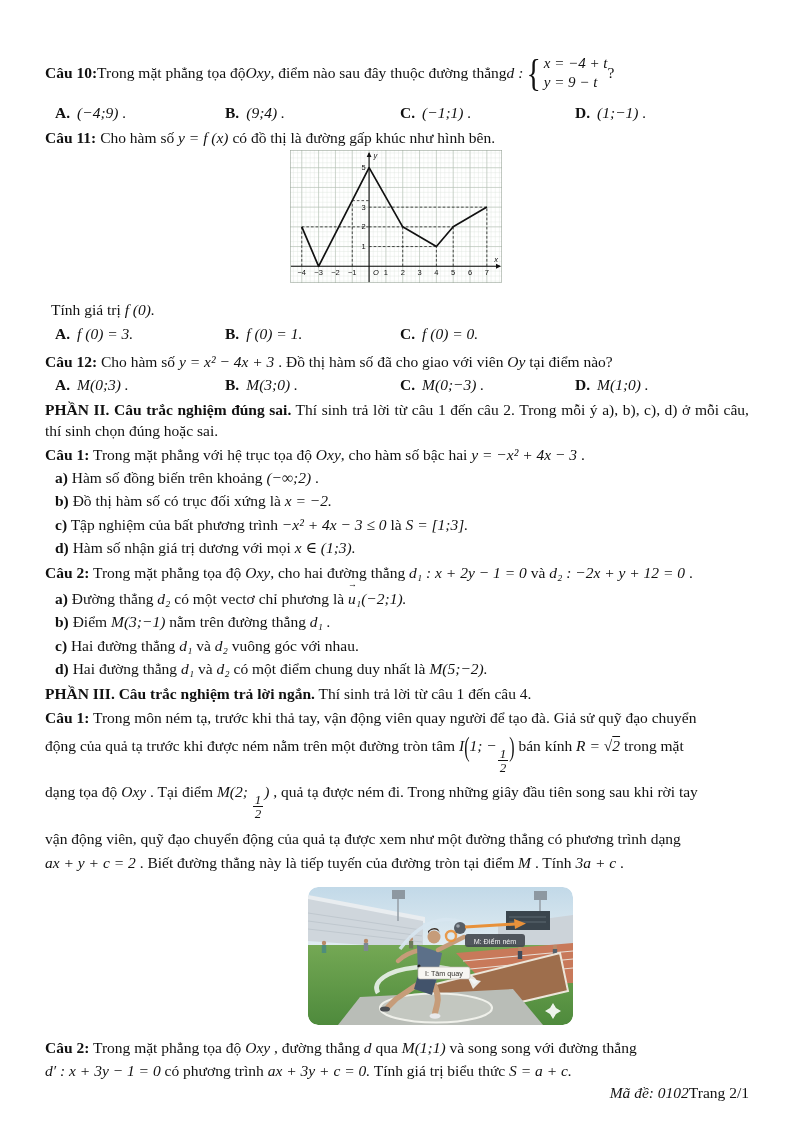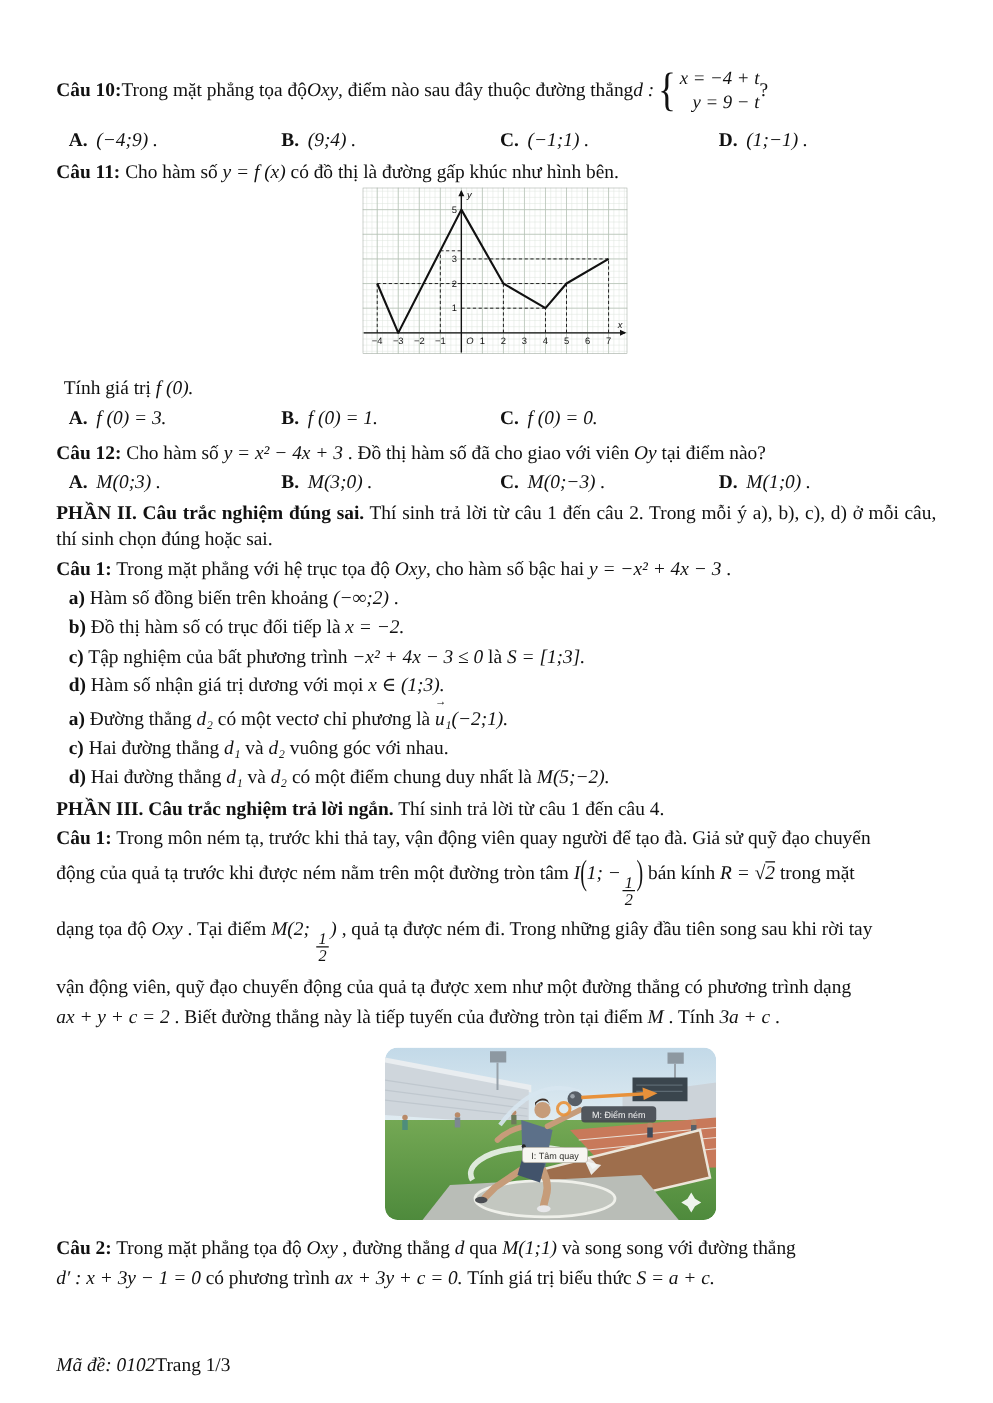--- a/index.html
+++ b/index.html
@@ -13,33 +13,33 @@
   .m{font-style:italic;}
   .qline{margin:2px 0;line-height:1.38;}
   .just{text-align:justify;margin:2px 0;line-height:1.38;}
   .sub{padding-left:10px;}
   .opts{display:grid;grid-template-columns:170px 175px 175px 1fr;padding-left:10px;margin:3px 0;line-height:1.35;}
   .opt .letter{font-weight:bold;margin-right:7px;}
   
   .q10row{display:flex;align-items:center;min-height:54px;line-height:1.3;flex-wrap:wrap;}
   .sys{display:inline-flex;align-items:center;vertical-align:middle;margin-left:3px;}
   .sys .brace{font-size:30px;line-height:1;transform:scaleY(1.25);margin-right:3px;font-weight:400;}
-  .sys .rows{display:flex;flex-direction:column;font-style:italic;line-height:1.25;font-size:15px;text-align:right;}
+  .sys .rows{display:flex;flex-direction:column;font-style:italic;line-height:1.25;font-size:15px;}
   
   .frac{display:inline-flex;flex-direction:column;align-items:center;vertical-align:-0.5em;line-height:1.02;font-size:13px;font-style:italic;margin:0 1px;}
   .frac .den{border-top:1px solid #111;padding:0 2px;}
   .bp{display:inline-block;transform:scaleY(1.75);vertical-align:-1px;font-size:16px;font-style:normal;}
   .sqrtline{text-decoration:overline;}
   .vec{position:relative;font-style:italic;display:inline-block;}
   .vec::before{content:"\2192";position:absolute;left:0px;top:-10px;font-size:9px;font-style:normal;}
   .tall{line-height:32px;}
   .graphwrap{margin:2px 0 0 245px;}
   .photowrap{margin:14px 0 0 263px;}
   .photowrap svg{display:block;border-radius:10px;}
-  .footer{position:absolute;top:1084px;left:45px;right:45px;display:flex;justify-content:flex-start;}
+  .footer{position:absolute;top:1084px;left:45px;right:45px;display:flex;justify-content:flex-end;}
   .footer .left{font-style:italic;}
   svg text{font-family:"Liberation Sans","DejaVu Sans",sans-serif;}
 </style>
 </head>
 <body>
 
 <div class="content">
 
   <div class="q10row">
     <span class="b">Câu 10:</span>
@@ -222,25 +222,29 @@
   </div>
 
   <p class="just">
     <span class="b">PHẦN II. Câu trắc nghiệm đúng sai.</span><span> Thí sinh trả lời từ câu 1 đến câu 2. Trong mỗi ý a), b), c), d) ở mỗi câu, thí sinh chọn đúng hoặc sai.</span>
   </p>
 
   <div class="qline">
     <span class="b">Câu 1:</span><span> Trong mặt phẳng với hệ trục tọa độ </span><span class="m">Oxy</span><span>, cho hàm số bậc hai </span><span class="m">y = −x² + 4x − 3</span><span> .</span>
   </div>
   <div class="qline sub"><span class="b">a)</span><span> Hàm số đồng biến trên khoảng </span><span class="m">(−∞;2)</span><span> .</span></div>
-  <div class="qline sub"><span class="b">b)</span><span> Đồ thị hàm số có trục đối tiếp là </span><span class="m">x = −2.</span></div>
+  <div class="qline sub"><span class="b">b)</span><span> Đồ thị hàm số có trục đối xứng là </span><span class="m">x = −2.</span></div>
   <div class="qline sub"><span class="b">c)</span><span> Tập nghiệm của bất phương trình </span><span class="m">−x² + 4x − 3 ≤ 0</span><span> là </span><span class="m">S = [1;3].</span></div>
   <div class="qline sub"><span class="b">d)</span><span> Hàm số nhận giá trị dương với mọi </span><span class="m">x ∈ (1;3).</span></div>
 
+  <div class="qline" style="margin-top:3px;">
+    <span class="b">Câu 2:</span><span> Trong mặt phẳng tọa độ </span><span class="m">Oxy</span><span>, cho hai đường thẳng </span><span class="m">d₁ : x + 2y − 1 = 0</span><span> và </span><span class="m">d₂ : −2x + y + 12 = 0</span><span> .</span>
+  </div>
   <div class="qline sub" style="margin-top:5px;"><span class="b">a)</span><span> Đường thẳng </span><span class="m">d₂</span><span> có một vectơ chỉ phương là </span><span class="vec">u₁</span><span class="m">(−2;1).</span></div>
+  <div class="qline sub"><span class="b">b)</span><span> Điểm </span><span class="m">M(3;−1)</span><span> nằm trên đường thẳng </span><span class="m">d₁ .</span></div>
   <div class="qline sub"><span class="b">c)</span><span> Hai đường thẳng </span><span class="m">d₁</span><span> và </span><span class="m">d₂</span><span> vuông góc với nhau.</span></div>
   <div class="qline sub"><span class="b">d)</span><span> Hai đường thẳng </span><span class="m">d₁</span><span> và </span><span class="m">d₂</span><span> có một điểm chung duy nhất là </span><span class="m">M(5;−2).</span></div>
 
   <p class="just" style="margin-top:4px;">
     <span class="b">PHẦN III. Câu trắc nghiệm trả lời ngắn.</span><span> Thí sinh trả lời từ câu 1 đến câu 4.</span>
   </p>
 
   <div>
     <div class="qline"><span class="b">Câu 1:</span><span> Trong môn ném tạ, trước khi thả tay, vận động viên quay người để tạo đà. Giả sử quỹ đạo chuyển</span></div>
     <div class="qline tall"><span>động của quả tạ trước khi được ném nằm trên một đường tròn tâm </span><span class="m">I</span><span class="bp">(</span><span class="m">1; −</span><span class="frac">
@@ -355,14 +359,14 @@
 
   <div style="margin-top:12px;">
     <div class="qline"><span class="b">Câu 2:</span><span> Trong mặt phẳng tọa độ </span><span class="m">Oxy</span><span> , đường thẳng </span><span class="m">d</span><span> qua </span><span class="m">M(1;1)</span><span> và song song với đường thẳng</span></div>
     <div class="qline"><span class="m">d′ : x + 3y − 1 = 0</span><span> có phương trình </span><span class="m">ax + 3y + c = 0.</span><span> Tính giá trị biểu thức </span><span class="m">S = a + c.</span></div>
   </div>
 
 </div>
 
 <div class="footer">
   <span class="left">Mã đề: 0102</span>
-  <span class="right">Trang 1/3</span>
+  <span class="right">Trang 2/1</span>
 </div>
 
 </body></html>

